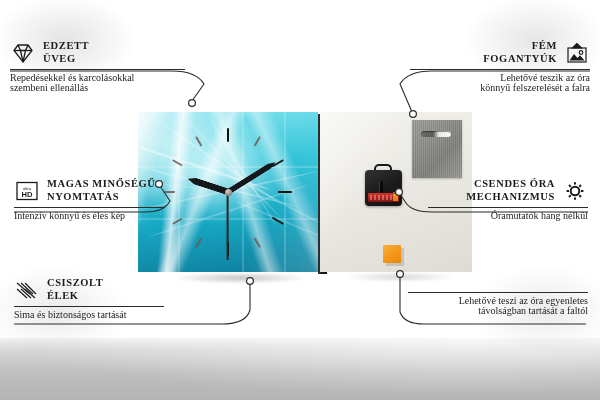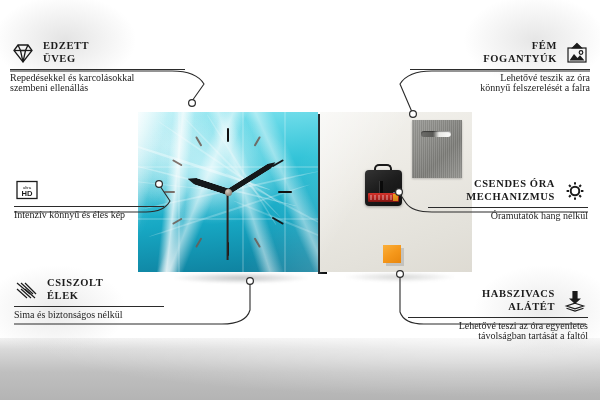--- a/index.html
+++ b/index.html
@@ -350,20 +350,22 @@
 
   <div class="callout co-left" style="left:14px; top:178px; width:150px;">
     <div class="co-head">
       <span class="ico">
         <svg viewBox="0 0 26 24">
           <rect x="3" y="3.5" width="20" height="17" fill="none" stroke="#1b1b1b" stroke-width="1.3"></rect>
           <text x="13" y="11" text-anchor="middle" font-family="Liberation Sans, sans-serif" font-size="4.4" fill="#1b1b1b">ultra</text>
           <text x="13" y="18.2" text-anchor="middle" font-family="Liberation Sans, sans-serif" font-size="7.6" font-weight="bold" fill="#1b1b1b">HD</text>
         </svg>
       </span>
+      <span class="co-title">MAGAS MINŐSÉGŰ
+NYOMTATÁS</span>
     </div>
     <div class="co-rule"></div>
     <div class="co-sub">Intenzív könnyű és éles kép</div>
   </div>
 
   <div class="callout co-left" style="left:14px; top:277px; width:150px;">
     <div class="co-head">
       <span class="ico">
         <svg viewBox="0 0 26 24">
           <g stroke="#1b1b1b" stroke-width="1.2" fill="none">
@@ -373,21 +375,21 @@
             <path d="M3 11 L13 20"></path>
               <path d="M7 11 L17 20"></path>
               <path d="M11 11 L21 20"></path>
           </g>
         </svg>
       </span>
       <span class="co-title">CSISZOLT
 ÉLEK</span>
     </div>
     <div class="co-rule"></div>
-    <div class="co-sub">Sima és biztonságos nélkül</div>
+    <div class="co-sub">Sima és biztonságos tartását</div>
   </div>
 
   <div class="callout co-right" style="right:12px; top:178px; width:160px;">
     <div class="co-head">
       <span class="co-title">CSENDES ÓRA
 MECHANIZMUS</span>
       <span class="ico">
         <svg viewBox="0 0 26 24">
           <g fill="none" stroke="#1b1b1b" stroke-width="2">
             <circle cx="13" cy="12" r="4.3"></circle>
@@ -421,33 +423,18 @@
           </g>
         </svg>
       </span>
     </div>
     <div class="co-rule"></div>
     <div class="co-sub">Lehetővé teszik az óra
 könnyű felszerelését a falra</div>
   </div>
 
   <div class="callout co-right" style="right:12px; top:288px; width:180px;">
-    <div class="co-head">
-      <span class="co-title">HABSZIVACS
-ALÁTÉT</span>
-      <span class="ico">
-        <svg viewBox="0 0 26 24">
-          <g fill="#1b1b1b">
-            <path d="M10.4 2 L15.6 2 L15.6 9.5 L19 9.5 L13 15 L7 9.5 L10.4 9.5 Z"></path>
-          </g>
-          <g fill="none" stroke="#1b1b1b" stroke-width="1.2">
-            <path d="M13 14.2 L21.5 17 L13 19.8 L4.5 17 Z"></path>
-            <path d="M4.5 19.2 L13 22 L21.5 19.2"></path>
-          </g>
-        </svg>
-      </span>
-    </div>
     <div class="co-rule"></div>
     <div class="co-sub">Lehetővé teszi az óra egyenletes
 távolságban tartását a faltól</div>
   </div>
 
 </div>
 
 </body></html>

